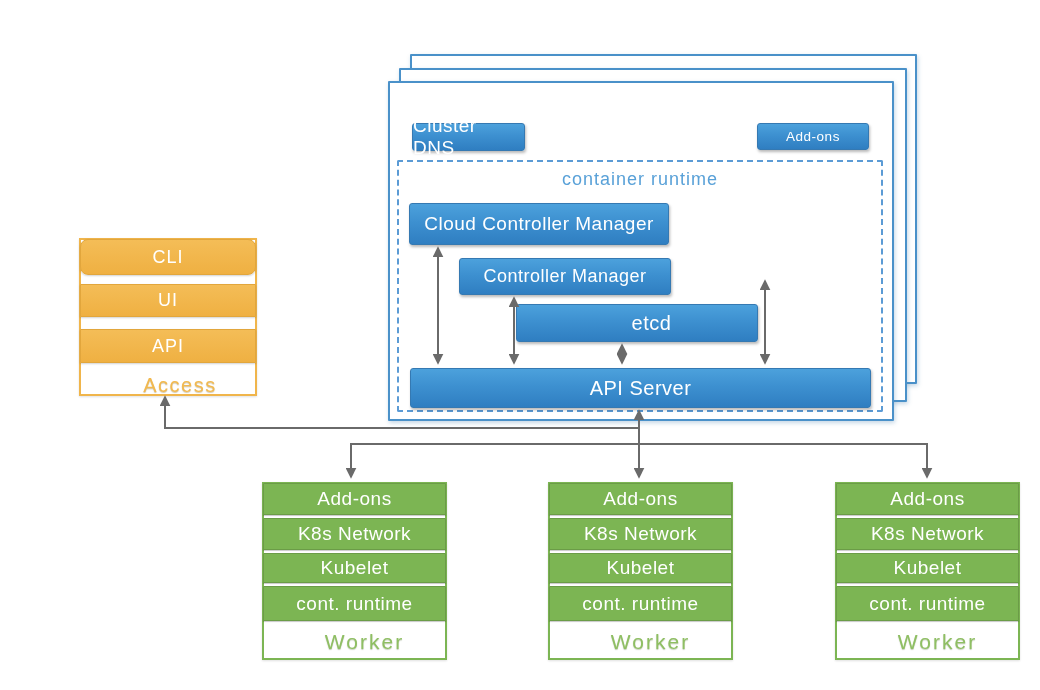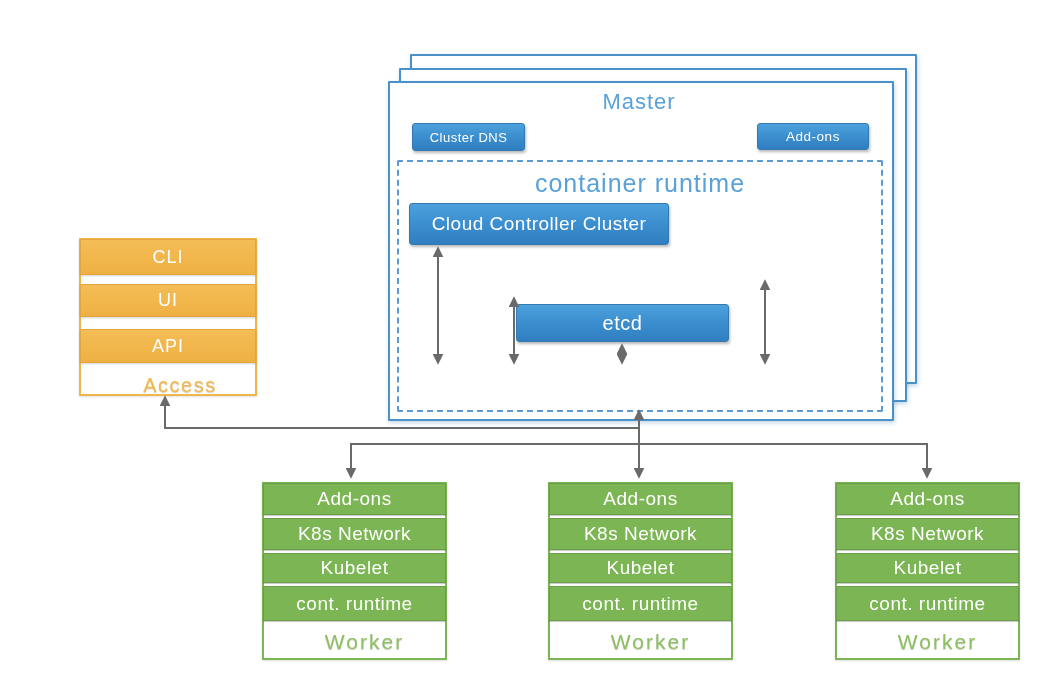--- a/index.html
+++ b/index.html
@@ -49,33 +49,34 @@
 </style>
 </head>
 <body>
 
 <div id="page">
 
   <div class="abs panel" style="left:410px;top:54px;width:503px;height:326px;"></div>
   <div class="abs panel" style="left:399px;top:68px;width:504px;height:330px;"></div>
   <div class="abs panel" style="left:388px;top:81px;width:502px;height:336px;"></div>
 
-  <div class="abs blue-title" style="left:388px;top:89px;width:502px;text-align:center;font-size:22px;z-index:21;">Master</div>
 
-  <div class="abs bluebox node" style="left:412px;top:123px;width:111px;height:26px;font-size:13px;">Cluster DNS</div>
+  <div class="abs bluebox node" style="left:412px;top:123px;width:111px;height:26px;font-size:19px;">Cluster DNS</div>
   <div class="abs bluebox node" style="left:757px;top:123px;width:110px;height:25px;font-size:13.5px;">Add-ons</div>
 
   <div class="abs dashed" style="left:397px;top:160px;width:482px;height:248px;z-index:15;"></div>
-  <div class="abs blue-title" style="left:397px;top:169px;width:486px;text-align:center;font-size:25px;z-index:21;">container runtime</div>
+  <div class="abs blue-title" style="left:397px;top:169px;width:486px;text-align:center;font-size:18px;z-index:21;">container runtime</div>
 
-  <div class="abs bluebox node" style="left:409px;top:203px;width:258px;height:40px;font-size:19px;">Cloud Controller Cluster</div>
-  <div class="abs bluebox node" style="left:516px;top:304px;width:211px;height:36px;font-size:20px;">etcd</div>
+  <div class="abs bluebox node" style="left:409px;top:203px;width:258px;height:40px;font-size:19px;">Cloud Controller Manager</div>
+  <div class="abs bluebox node" style="left:459px;top:258px;width:210px;height:35px;font-size:18px;">Controller Manager</div>
+  <div class="abs bluebox node" style="left:516px;top:304px;width:211px;height:36px;font-size:20px;padding-left:29px;">etcd</div>
+  <div class="abs bluebox node" style="left:410px;top:368px;width:459px;height:38px;font-size:20px;">API Server</div>
 
   <div class="abs access-frame" style="left:79px;top:238px;width:174px;height:154px;">
-    <div class="orange-row" style="margin:-1px -1px 0 -1px;height:34px;font-size:18px;">CLI</div>
+    <div class="orange-row" style="margin:-1px -1px 0 -1px;height:34px;font-size:18px;border-radius:8px;">CLI</div>
     <div class="orange-row" style="margin:9px -1px 0 -1px;height:31px;font-size:18px;">UI</div>
     <div class="orange-row" style="margin:12px -1px 0 -1px;height:32px;font-size:18px;">API</div>
     <div class="access-label" style="height:45px;font-size:20px;margin-left:24px;">Access</div>
   </div>
 
   <div class="abs worker-frame" style="left:262px;top:482px;width:181px;height:174px;">
     <div class="green-row" style="margin:-1px -1px 0 -1px;height:30px;font-size:19px;">Add-ons</div>
     <div class="green-row" style="margin:3px -1px 0 -1px;height:30px;font-size:19px;">K8s Network</div>
     <div class="green-row" style="margin:3px -1px 0 -1px;height:28px;font-size:19px;">Kubelet</div>
     <div class="green-row" style="margin:3px -1px 0 -1px;height:33px;font-size:19px;">cont. runtime</div>

